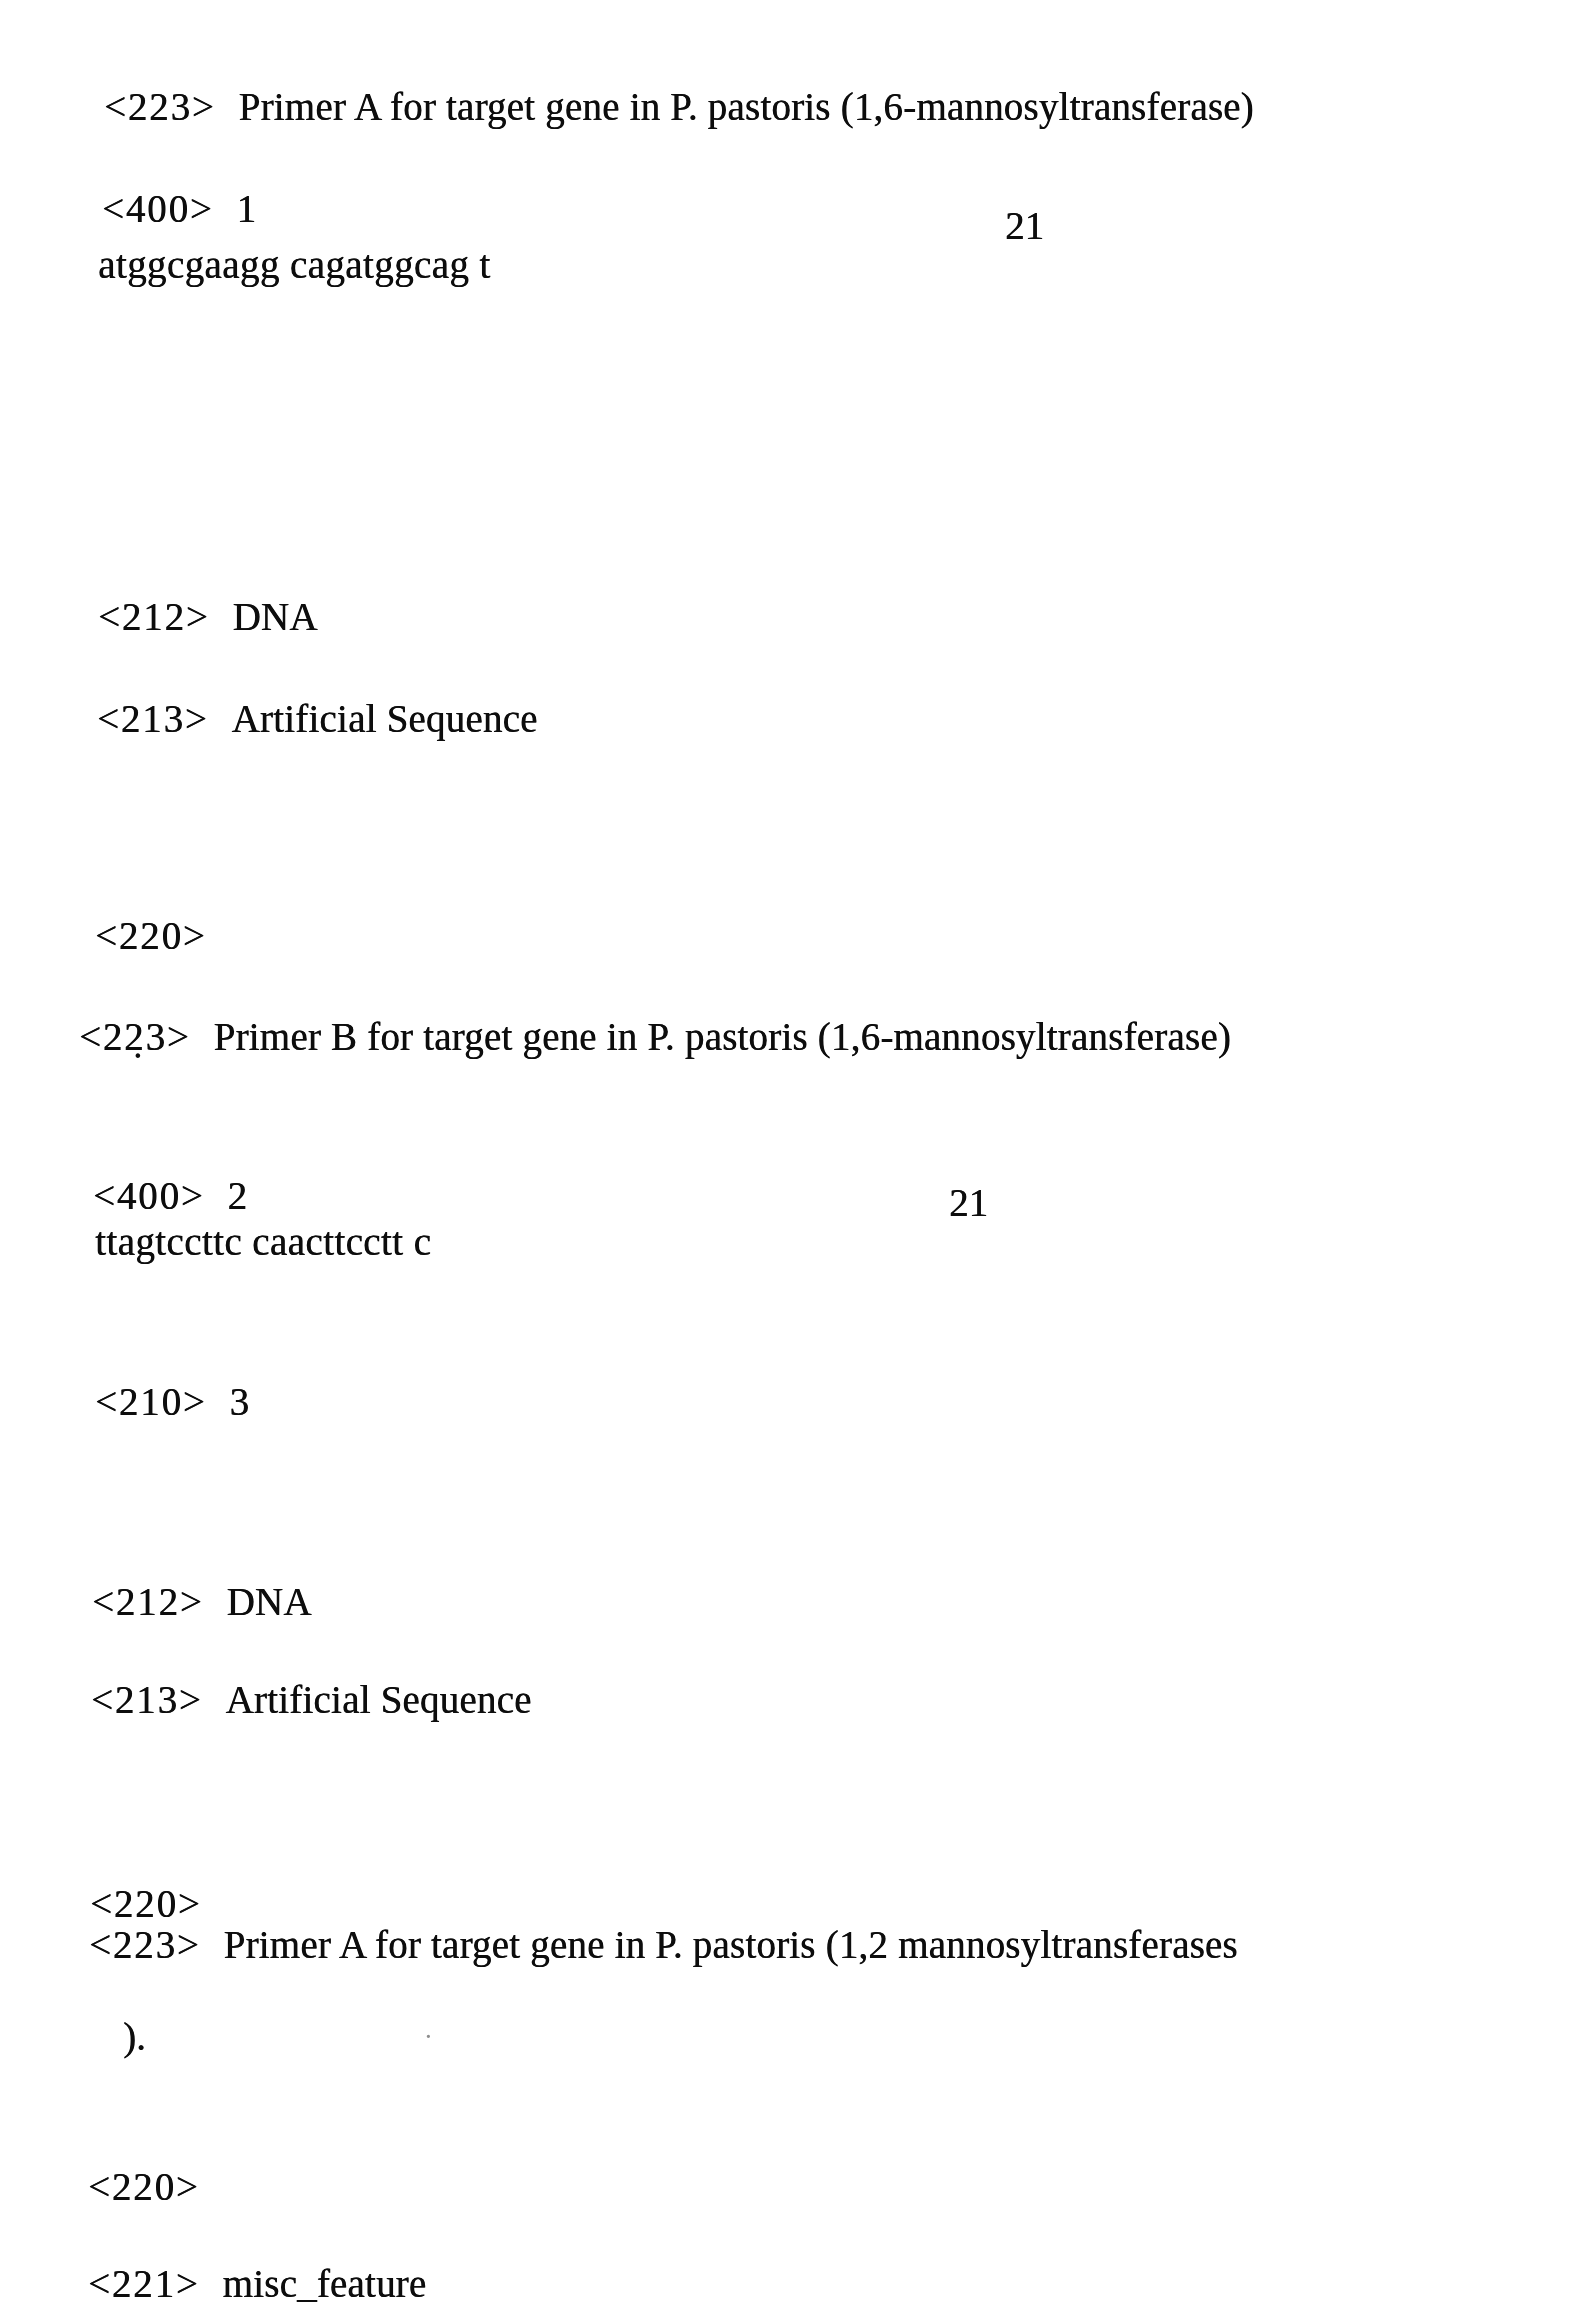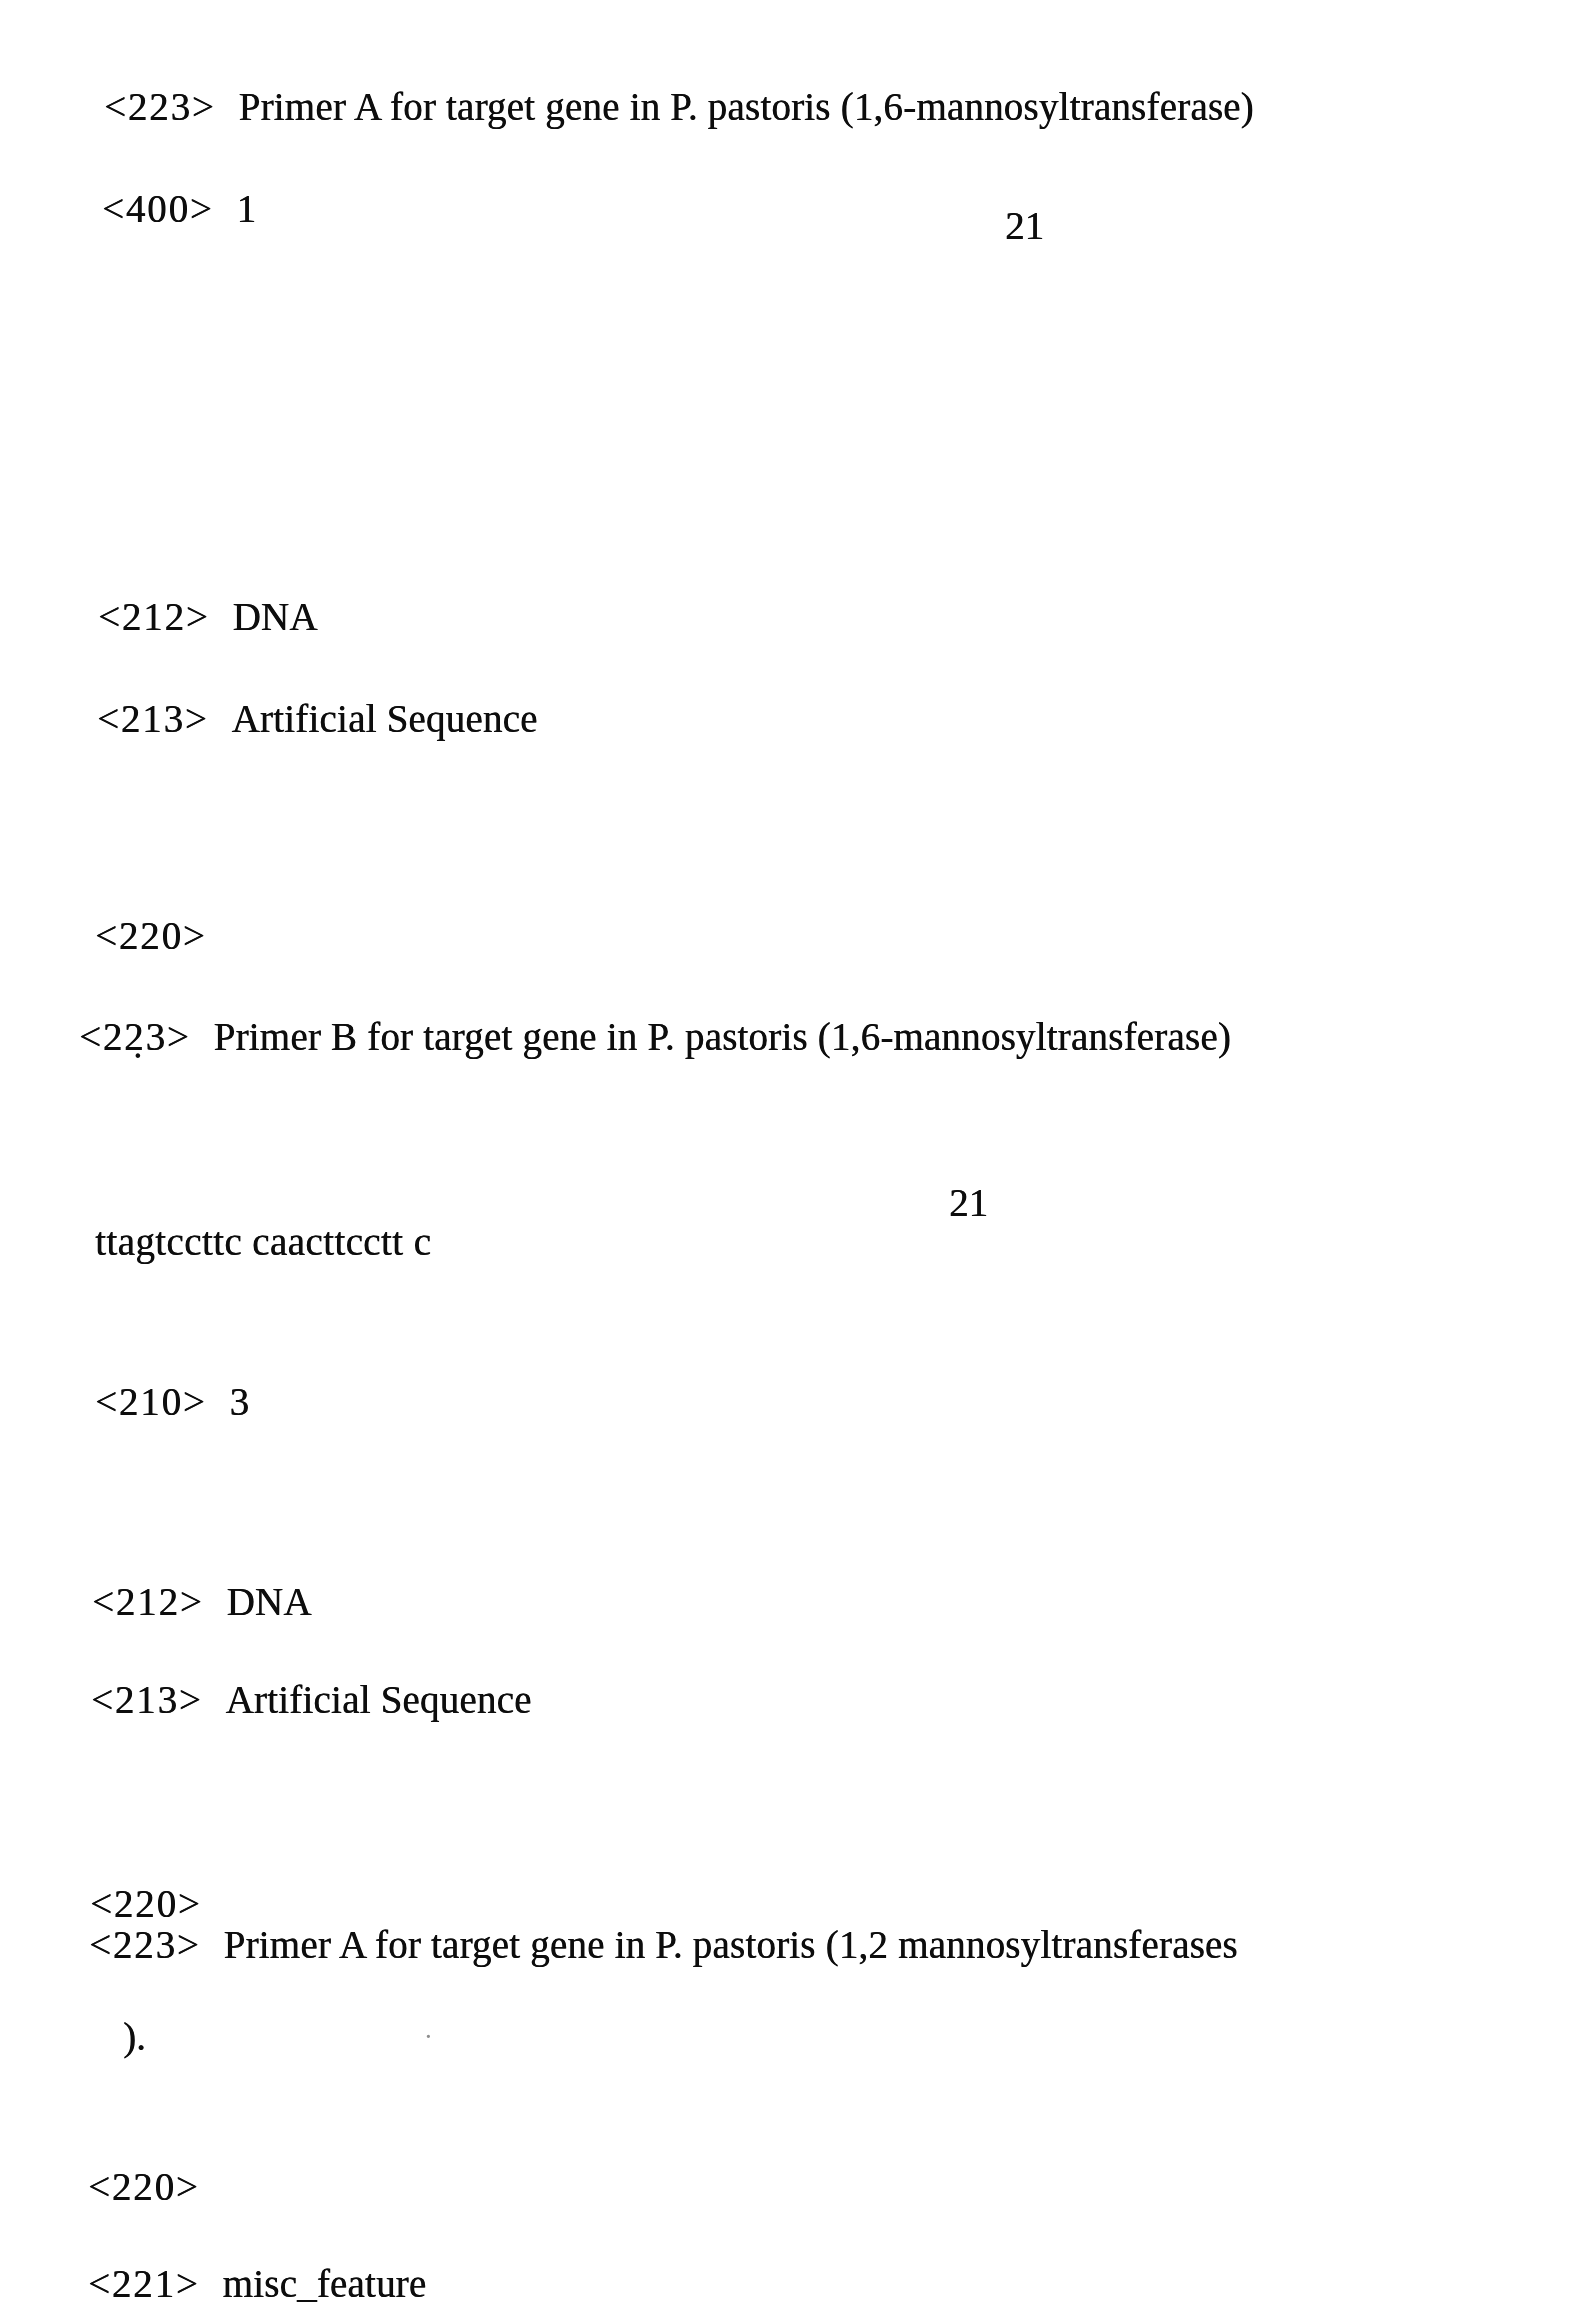--- a/index.html
+++ b/index.html
@@ -54,20 +54,21 @@
 
   <div class="line" style="left:65px; top:48px;">
     <span class="tag">&lt;223&gt;</span><span class="txt">Primer A for target gene in P. pastoris (1,6-mannosyltransferase)</span>
   </div>
 
   <div class="line" style="left:63px; top:150px;">
     <span class="tag">&lt;400&gt;</span><span class="txt">1</span>
   </div>
 
   <div class="line" style="left:59px; top:206px;">
+    <span class="seq">atggcgaagg cagatggcag t</span>
     <span class="num" style="left:946px;">21</span>
   </div>
 
 
 
   <div class="line" style="left:59px; top:558px;">
     <span class="tag">&lt;212&gt;</span><span class="txt">DNA</span>
   </div>
 
   <div class="line" style="left:58px; top:660px;">
@@ -77,20 +78,23 @@
   <div class="line" style="left:56px; top:877px;">
     <span class="tag">&lt;220&gt;</span><span class="txt"></span>
   </div>
 
   <div class="line" style="left:40px; top:978px;">
     <span class="tag">&lt;223&gt;</span><span class="txt">Primer B for target gene in P. pastoris (1,6-mannosyltransferase)</span>
   </div>
 
   <div class="line stray-dot" style="left:133px; top:1025px;">.</div>
 
+  <div class="line" style="left:54px; top:1137px;">
+    <span class="tag">&lt;400&gt;</span><span class="txt">2</span>
+  </div>
 
   <div class="line" style="left:56px; top:1183px;">
     <span class="seq">ttagtccttc caacttcctt c</span>
     <span class="num" style="left:893px;">21</span>
   </div>
 
   <div class="line" style="left:56px; top:1343px;">
     <span class="tag">&lt;210&gt;</span><span class="txt">3</span>
   </div>
 

